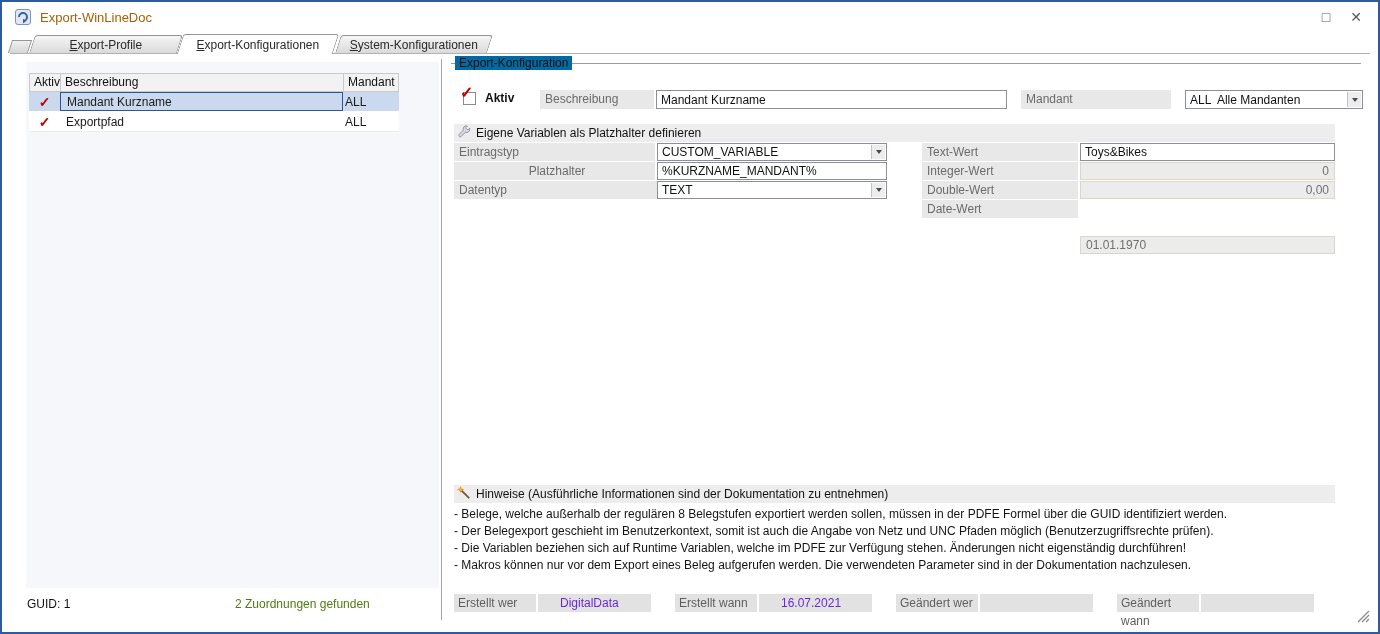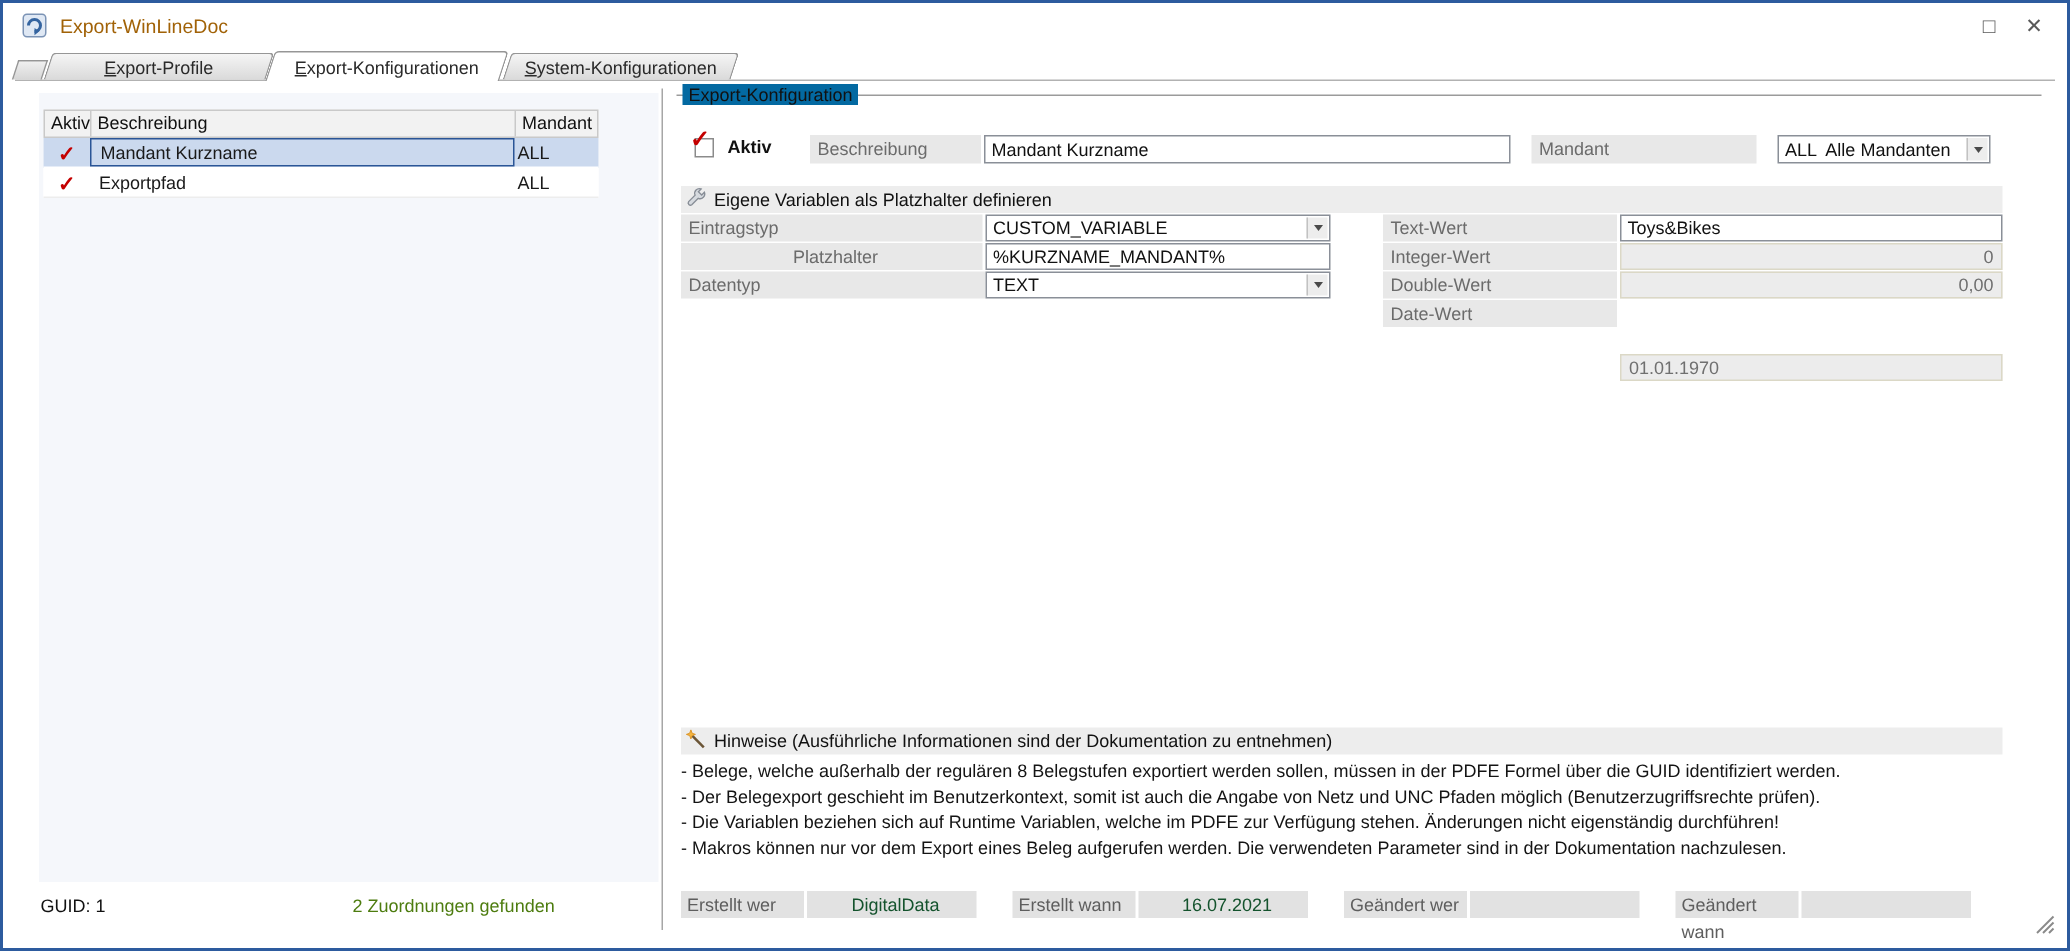--- a/index.html
+++ b/index.html
@@ -73,22 +73,22 @@
   
   #aktiv-box { position:absolute; left:461px; top:90px; width:13px; height:13px;
                background:#fff; border:1px solid #8b8b8b; }
   #aktiv-check { position:absolute; left:458px; top:81px; color:#c40000; font-weight:bold; font-size:16px; }
   #aktiv-label { position:absolute; left:483px; top:89px; font-weight:bold; color:#111; }
 
   
   #meta-row { position:absolute; left:452px; top:592px; width:881px; display:flex; gap:24px; }
   .meta-group { display:flex; width:197px; }
   .meta-lbl { width:82px; background:#e2e2e2; color:#5e5e5e; line-height:18px; height:18px; padding-left:4px; }
-  .meta-val { width:113px; background:#e2e2e2; color:#14532d; line-height:18px; height:18px;
-              padding-left:5px; margin-left:2px;text-align:center; }
+  .meta-val { width:113px; background:#e2e2e2; color:#6d28d9; line-height:18px; height:18px;
+              padding-left:22px; margin-left:2px; }
 
   #resize-grip { position:absolute; right:8px; bottom:6px; }
 </style>
 </head>
 <body>
 
 <div id="window">
 
   <div id="titlebar">
     <span class="abs" style="left:12px; top:6px;">
@@ -153,21 +153,21 @@
   <div id="group-legend">Export-Konfiguration</div>
 
   <div id="aktiv-box"></div>
   <div id="aktiv-check">✓</div>
   <div id="aktiv-label">Aktiv</div>
 
   <div class="abs lbl" style="left:538px; top:88px; width:114px; height:19px; line-height:19px;">Beschreibung</div>
   <input class="abs field" style="left: 654px; top: 88px; width: 351px; height: 19px;" value="Mandant Kurzname">
 
   <div class="abs lbl" style="left:1019px; top:88px; width:150px; height:19px; line-height:19px;">Mandant</div>
-  <div class="combo" style="left:1183px; top:88px; width:142px;">
+  <div class="combo" style="left:1183px; top:88px; width:178px;">
     <span class="combo-text">ALL  Alle Mandanten</span>
     <span class="combo-btn"></span>
   </div>
 
   <div class="secbar" style="top:122px;">
     <span>
       <svg width="14" height="14" viewBox="0 0 14 14">
         <path d="M12.6 3.2 a3.1 3.1 0 0 1 -4.1 4.0 L4.2 11.5 a1.5 1.5 0 0 1 -2.1-2.1 L6.4 5.1 a3.1 3.1 0 0 1 4.0-4.1 L8.6 2.8 l2.2 2.2 z" fill="#d6dadf" stroke="#878d96" stroke-width="0.9"></path>
       </svg>
     </span>

